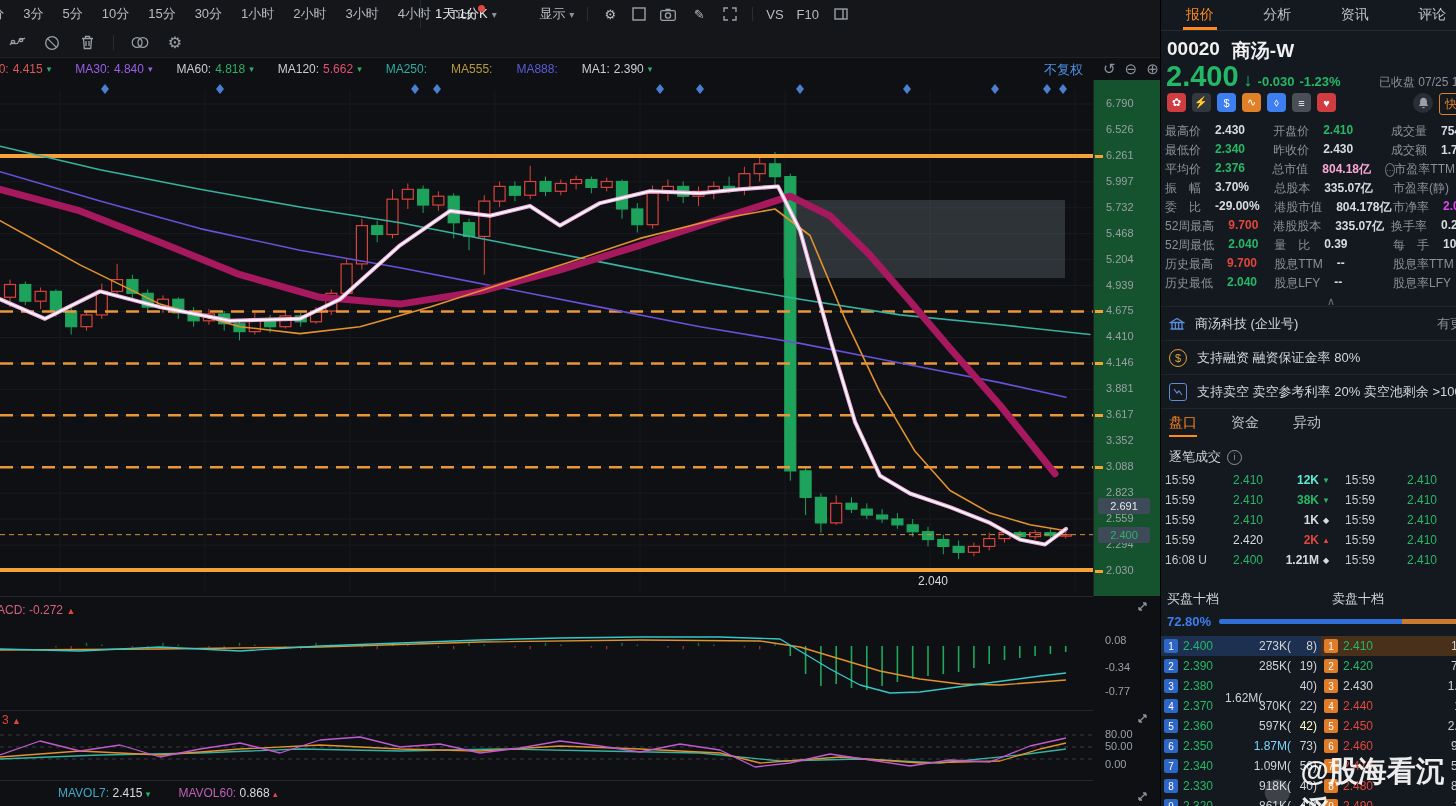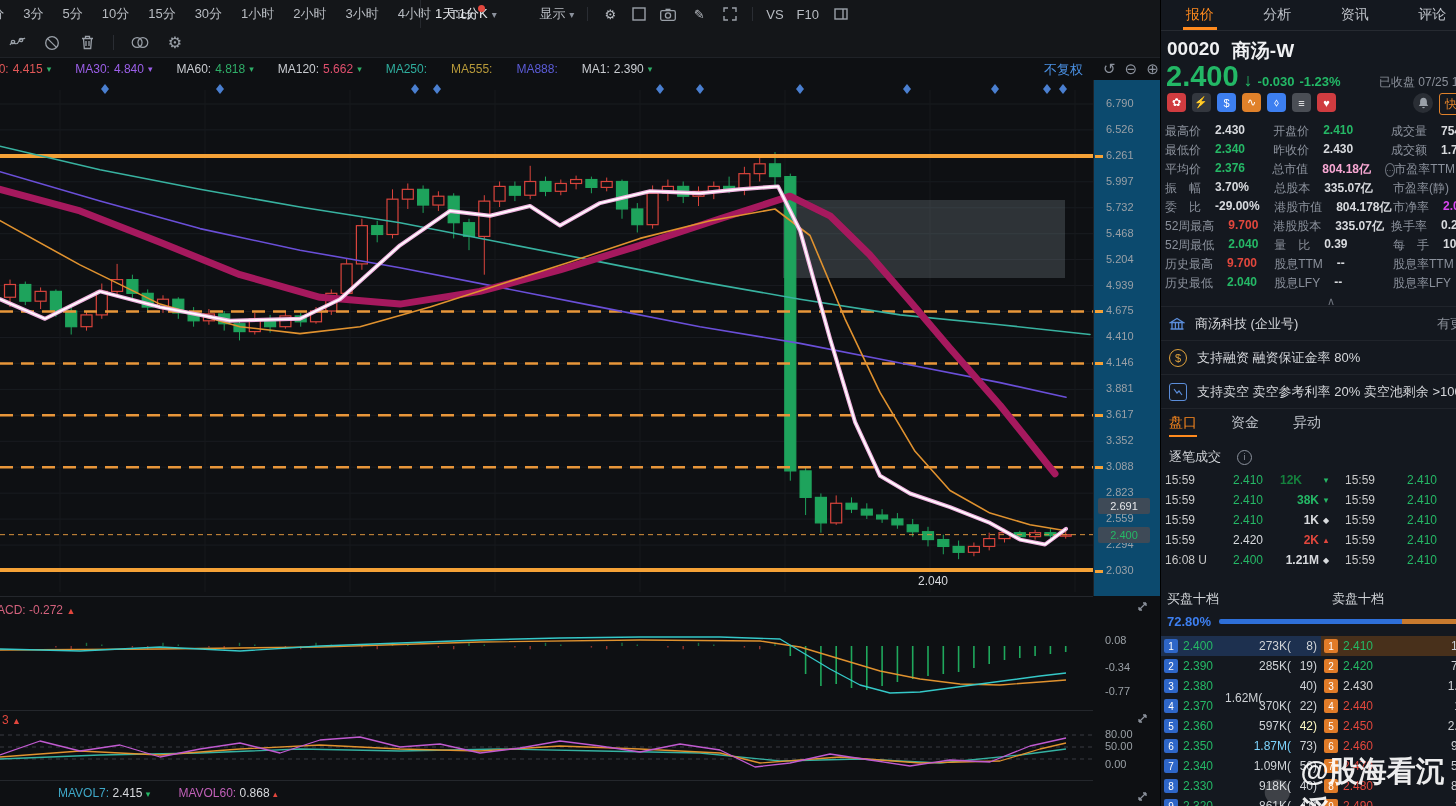--- a/index.html
+++ b/index.html
@@ -17,21 +17,21 @@
   .tbright .sep{width:1px;height:14px;background:#2a2d33;}
   .row2{position:absolute;left:8px;top:28px;height:29px;display:flex;align-items:center;gap:17px;color:#9aa0a8;}
   .row2 .sep{width:1px;height:15px;background:#2a2d33;}
   .icn{display:inline-flex;align-items:center;justify-content:center;width:18px;height:18px;}
   
   .marow{position:absolute;left:-26px;top:60px;height:18px;display:flex;gap:24px;font-size:12px;white-space:nowrap;align-items:center;}
   .mait{display:flex;gap:4px;align-items:center;}
   .adjust{position:absolute;left:1044px;top:61px;font-size:13px;color:#4a90e2;}
   .axicons{position:absolute;left:1103px;top:60px;display:flex;gap:9px;color:#8b919c;font-size:15px;}
   
-  .axis{position:absolute;left:1093px;top:80px;width:67px;height:516px;background:#0c4a6e;border-left:1px solid #1e2227;}
+  .axis{position:absolute;left:1093px;top:80px;width:67px;height:516px;background:#14532d;border-left:1px solid #1e2227;}
   .axlab{position:absolute;left:12px;font-size:11px;color:#9aa0a6;}
   .axbadge{position:absolute;left:4px;width:52px;height:16px;border-radius:2px;background:#3e4a57;color:#e6e8eb;font-size:11px;text-align:center;line-height:16px;}
   .axdash{position:absolute;left:1px;width:8px;height:3px;background:#f5a237;}
   .vdivider{position:absolute;left:1160px;top:0;width:1px;height:806px;background:#000;}
   .macdlabel{position:absolute;left:-13px;top:603px;font-size:12px;color:#d2617c;}
   .osclabel{position:absolute;left:2px;top:713px;font-size:12px;color:#e2473d;}
   .volrow{position:absolute;left:58px;top:786px;font-size:12px;display:flex;gap:28px;}
   .rsz{position:absolute;color:#8b919c;}
   
   .panel{position:absolute;left:1161px;top:0;width:310px;height:806px;background:#14181f;}
@@ -52,21 +52,21 @@
   .stcell{display:flex;gap:14px;}
   .stc1{width:112px;}
   .stc2{width:122px;}
   .stc3{width:80px;}
   .stlab{color:#8b919c;}
   .chev{position:absolute;left:166px;top:295px;color:#6e747e;font-size:11px;}
   .hline{position:absolute;left:0;width:310px;height:1px;background:#20242b;}
   .banner{position:absolute;left:8px;height:24px;display:flex;align-items:center;gap:10px;font-size:13px;color:#d4d6da;white-space:nowrap;}
   .subtabs{position:absolute;left:8px;top:414px;display:flex;gap:34px;font-size:14px;color:#c0c4cb;}
   .subtab.act{color:#ff8a1e;border-bottom:2px solid #ff8a1e;padding-bottom:3px;}
-  .tickhdr{position:absolute;left:8px;top:448px;font-size:13px;color:#cfd2d6;display:flex;gap:16px;align-items:center;}
+  .tickhdr{position:absolute;left:8px;top:448px;font-size:13px;color:#cfd2d6;display:flex;gap:6px;align-items:center;}
   .iinfo{width:13px;height:13px;border:1px solid #8b919c;border-radius:50%;color:#8b919c;font-size:9px;display:inline-flex;align-items:center;justify-content:center;}
   .trades{position:absolute;left:4px;top:470px;width:306px;}
   .trow{display:flex;height:20px;align-items:center;font-size:12px;white-space:nowrap;}
   .depthhdr{position:absolute;left:6px;top:590px;width:300px;display:flex;font-size:13px;color:#cfd2d6;}
   .ratiorow{position:absolute;left:6px;top:614px;width:304px;display:flex;align-items:center;gap:8px;}
   .ratiotxt{color:#3d7ff0;font-weight:bold;font-size:13px;}
   .rbar{height:5px;flex:1;display:flex;border-radius:2px;overflow:hidden;}
   .ladder{position:absolute;left:0;top:636px;width:310px;}
   .lrow{display:flex;height:20px;align-items:center;font-size:12px;}
   .lvl{width:14px;height:14px;border-radius:2px;color:#fff;font-size:10px;display:flex;align-items:center;justify-content:center;margin:0 5px 0 3px;}
@@ -726,21 +726,21 @@
       </div>
 
     <div class="tickhdr">
       <span>逐笔成交</span>
       <span class="iinfo">i</span>
     </div>
     <div class="trades" id="tradesList">
         <div class="trow">
           <span style="width:52px;color:#c8c8c8;">15:59</span>
           <span style="width:46px;text-align:right;color:#25b866;">2.410</span>
-          <span style="width:56px;text-align:center;color:#15803d;font-weight:bold;">12K</span>
+          <span style="width:56px;text-align:right;color:#5eead4;font-weight:bold;">12K</span>
           <span style="width:14px;text-align:center;font-size:9px;color:#25b866;">▾</span>
           <span style="width:46px;margin-left:12px;color:#c8c8c8;">15:59</span>
           <span style="width:46px;text-align:right;color:#25b866;">2.410</span>
         </div>
         <div class="trow">
           <span style="width:52px;color:#c8c8c8;">15:59</span>
           <span style="width:46px;text-align:right;color:#25b866;">2.410</span>
           <span style="width:56px;text-align:right;color:#25b866;font-weight:bold;">38K</span>
           <span style="width:14px;text-align:center;font-size:9px;color:#25b866;">▾</span>
           <span style="width:46px;margin-left:12px;color:#c8c8c8;">15:59</span>

